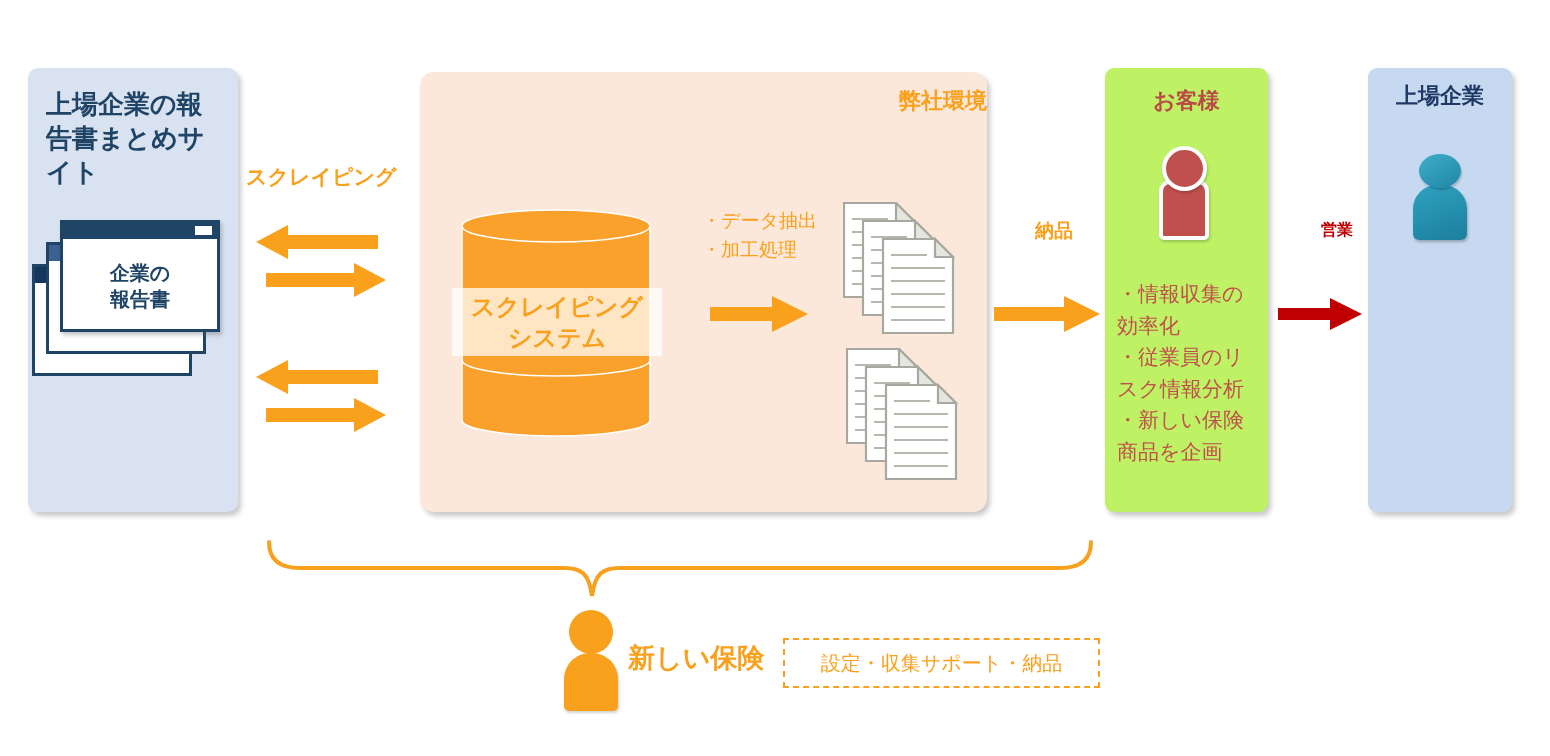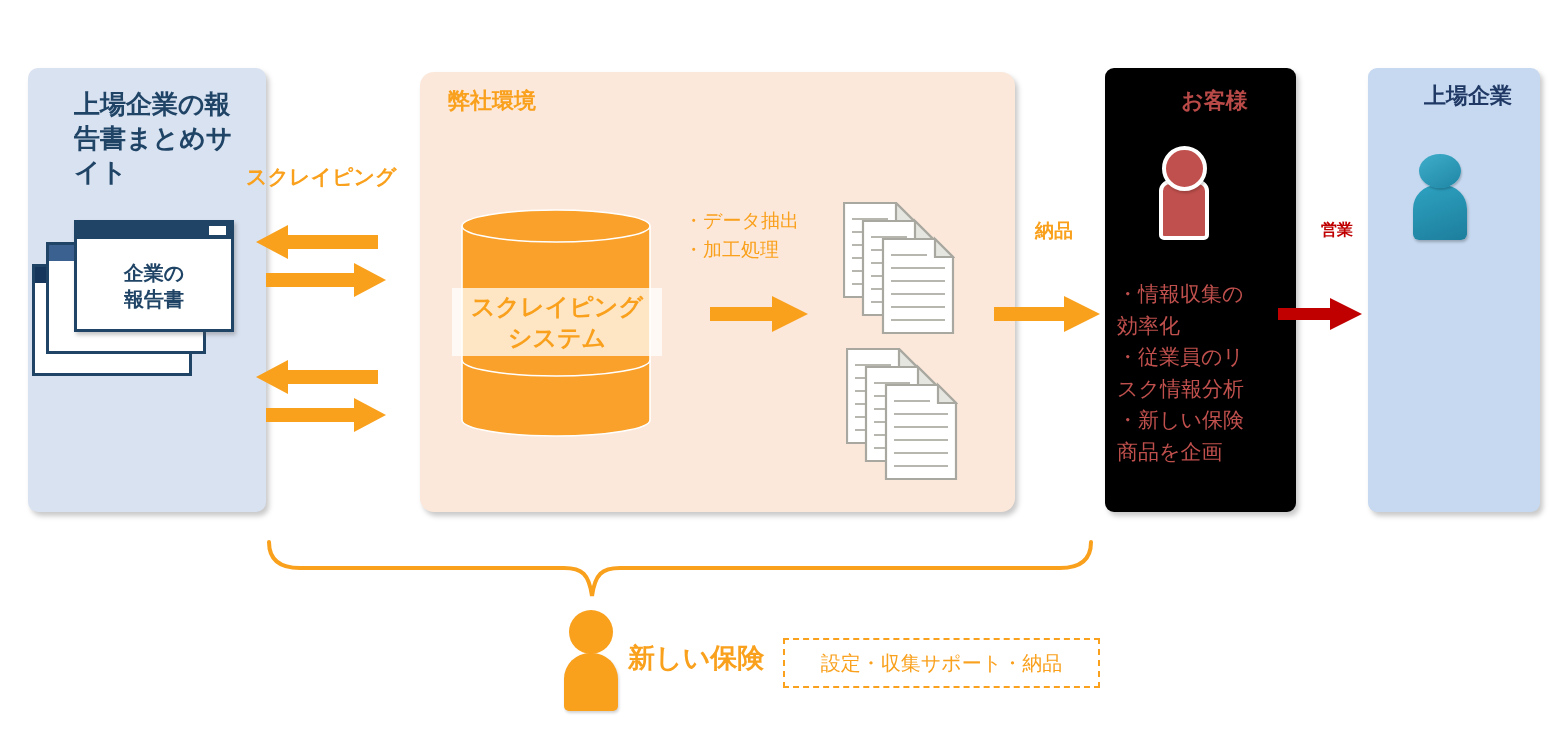--- a/index.html
+++ b/index.html
@@ -5,35 +5,35 @@
   html,body{margin:0;padding:0;background:#fff;}
   .canvas{
     position:relative;width:1550px;height:756px;background:#ffffff;
     font-family:"Liberation Sans",sans-serif;overflow:hidden;
   }
   .abs{position:absolute;}
   .preline{white-space:pre-line;}
   .center{text-align:center;}
 
   
-  .panel{position:absolute;box-shadow:3px 4px 5px rgba(120,120,120,.40);padding-left:28px;}
+  .panel{position:absolute;box-shadow:3px 4px 5px rgba(120,120,120,.40);}
   .source-panel{left:28px;top:68px;width:210px;height:444px;background:#D9E2F1;border-radius:10px;}
   .env-panel{left:420px;top:72px;width:567px;height:440px;background:#FCE8DA;border-radius:14px;}
-  .customer-panel{left:1105px;top:68px;width:163px;height:444px;background:#000000;border-radius:9px;}
+  .customer-panel{left:1105px;top:68px;width:163px;height:444px;background:#bef264;border-radius:9px;}
   .listed-panel{left:1368px;top:68px;width:144px;height:444px;background:#C6D9F0;border-radius:9px;}
 
   .source-title{padding:20px 14px 0 18px;font-size:26px;line-height:1.3;font-weight:bold;color:#1F4466;}
-  .env-title{padding-top:14px;font-size:22px;font-weight:bold;color:#F9A01C;text-align:left;}
+  .env-title{padding-top:14px;font-size:22px;font-weight:bold;color:#F9A01C;text-align:right;}
   .customer-title{padding-top:18px;font-size:22px;font-weight:bold;color:#B94A48;text-align:center;}
   .listed-title{padding-top:13px;font-size:22px;font-weight:bold;color:#1F3864;text-align:center;}
 
   
   .win{position:absolute;width:160px;height:112px;background:#fff;border:3px solid #1F4466;box-sizing:border-box;}
   .win .bar{height:16px;}
-  .win1{left:46px;top:152px;z-index:3;box-shadow:2px 3px 4px rgba(90,90,90,.35);}
+  .win1{left:32px;top:152px;z-index:3;box-shadow:2px 3px 4px rgba(90,90,90,.35);}
   .win2{left:18px;top:174px;z-index:2;}
   .win3{left:4px;top:196px;z-index:1;}
   .bar1{background:#1F4466;position:relative;}
   .bar2{background:#3B6191;}
   .bar3{background:#16365C;}
   .win-ctrl{position:absolute;right:5px;top:3px;width:17px;height:9px;background:#fff;}
   .win-label{height:93px;display:flex;align-items:center;justify-content:center;
     font-size:20px;line-height:1.3;font-weight:bold;color:#1F4466;text-align:center;}
 
   
@@ -105,21 +105,21 @@
     <div class="env-title">弊社環境</div>
 
     <svg class="abs" style="left:40px;top:136px;" width="192" height="230" viewBox="0 0 192 230">
       <path d="M2,18 L2,212 A94,16 0 0 0 190,212 L190,18" fill="#F9A12B" stroke="#FFFFFF" stroke-width="1.6"></path>
       <ellipse cx="96" cy="18" rx="94" ry="16" fill="#F9A12B" stroke="#FFFFFF" stroke-width="1.6"></ellipse>
       <path d="M2,152 A94,16 0 0 0 190,152" fill="none" stroke="#FFFFFF" stroke-width="1.6"></path>
     </svg>
     <div class="abs sys-band preline" style="left:32px;top:216px;">スクレイピング
 システム</div>
 
-    <div class="abs preline" style="left:264px;top:134px;font-size:19px;line-height:1.55;color:#F9A01C;">・データ抽出
+    <div class="abs preline" style="left:282px;top:134px;font-size:19px;line-height:1.55;color:#F9A01C;">・データ抽出
 ・加工処理</div>
 
 
     <svg class="abs" style="left:290px;top:224px;" width="98" height="36" viewBox="0 0 98 36">
       <path d="M0,11 L62,11 L62,0 L98,18 L62,36 L62,25 L0,25 Z" fill="#F9A01C"></path>
     </svg>
 
     <svg class="abs" style="left:423px;top:130px;" width="112" height="134" viewBox="0 0 112 134">
       <g stroke="#A9A8A0" stroke-width="2.2">
         <g transform="translate(1,1)">

